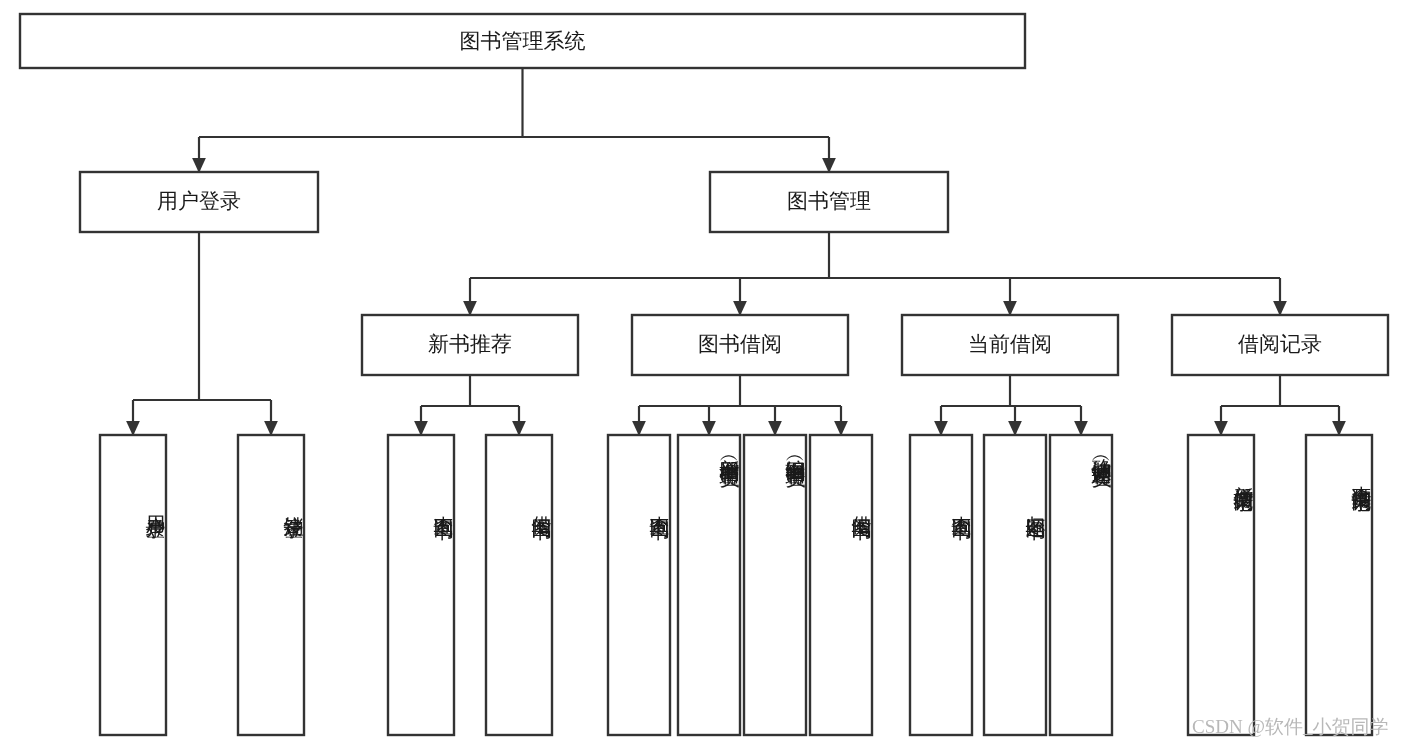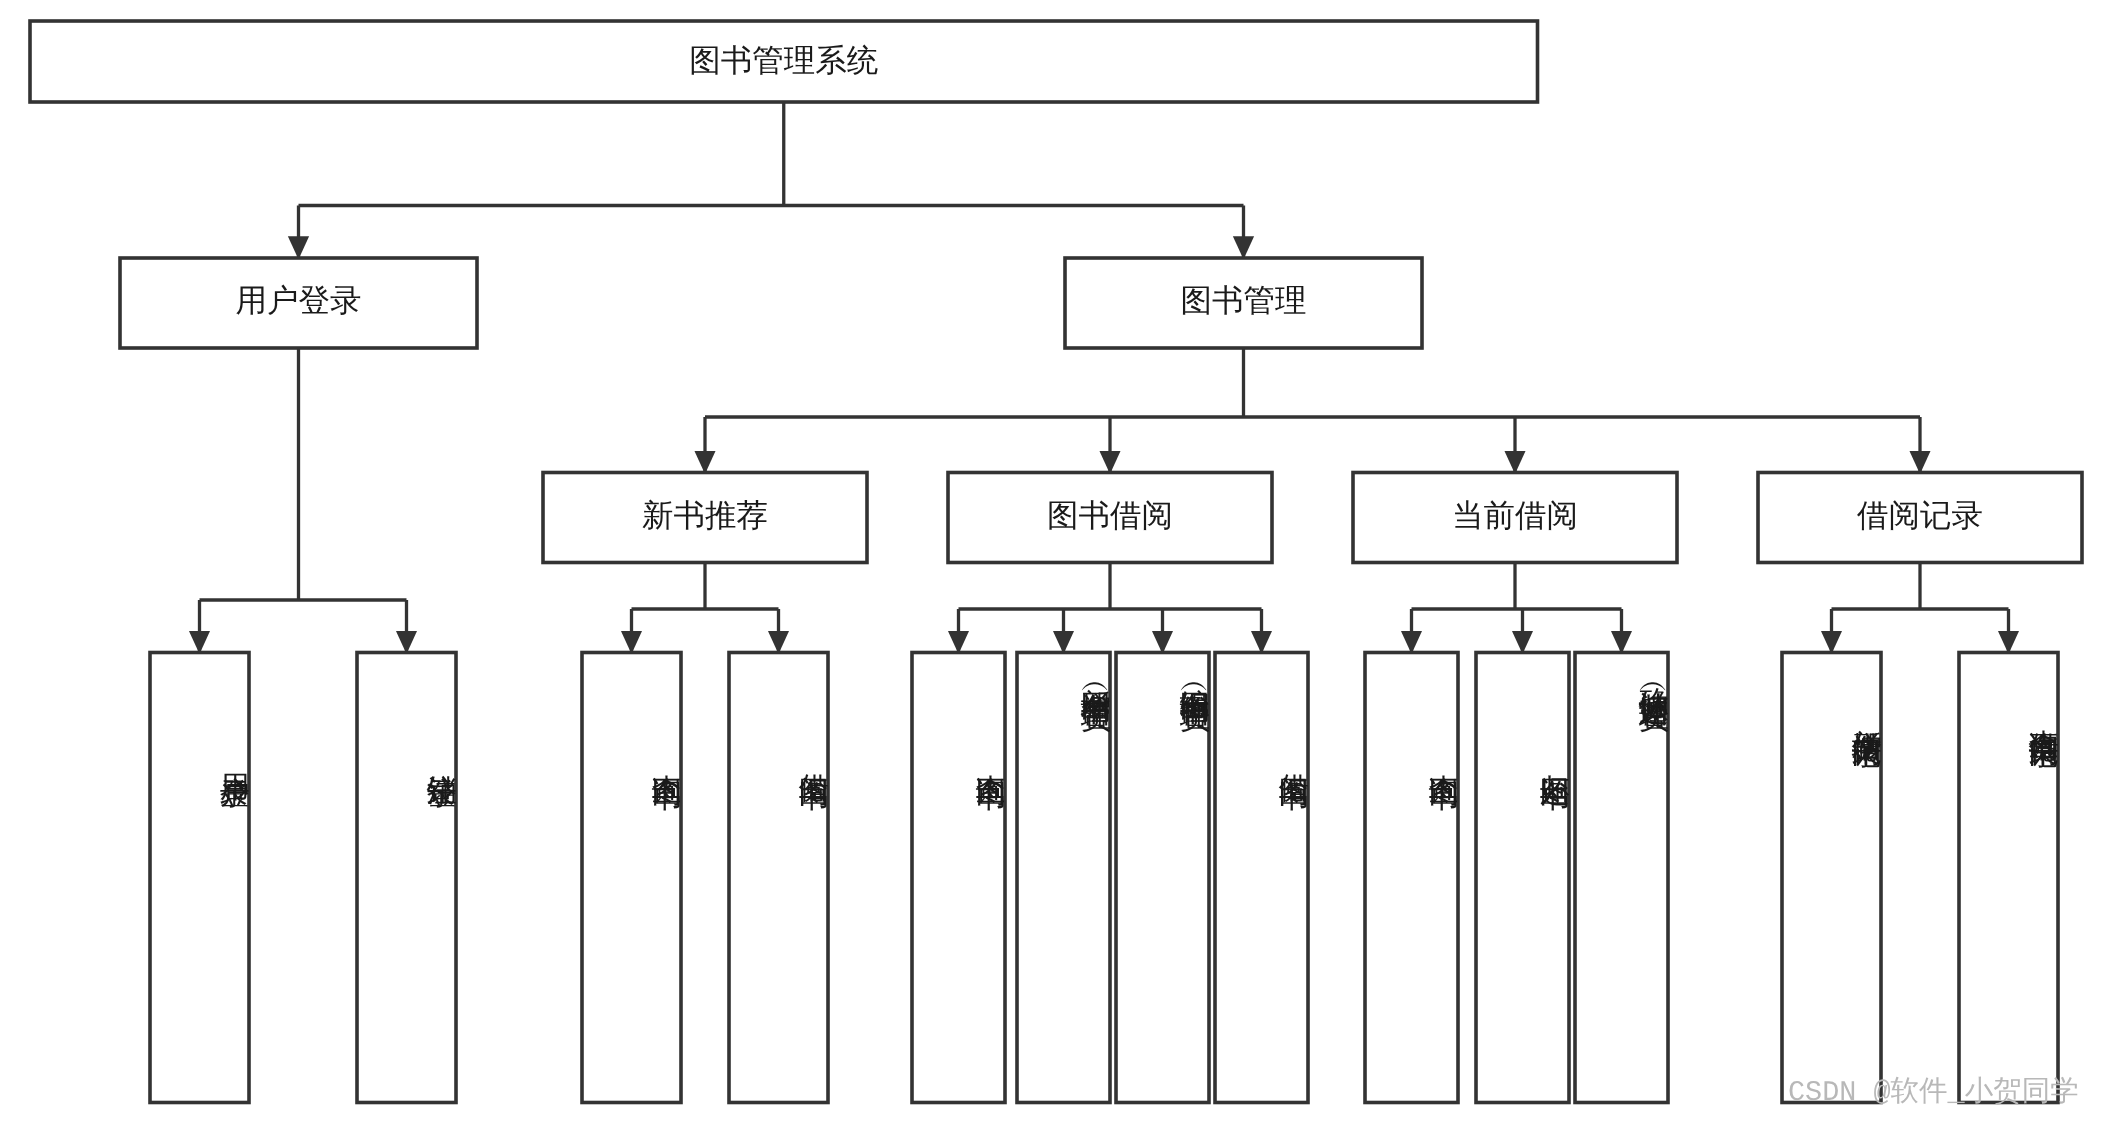--- a/index.html
+++ b/index.html
@@ -60,21 +60,21 @@
     writing-mode: vertical-rl;
     text-orientation: upright;
     letter-spacing: 1.5px;
     white-space: nowrap;
     text-align: center;
     pointer-events: none;
     user-select: none;
   }
   .watermark {
     position: absolute;
-    font-family: Liberation Mono, monospace;
+    font-family: Liberation Serif, serif;
     font-size: 19px;
     color: #b8b8b8;
     white-space: nowrap;
     user-select: none;
   }
 </style>
 </head>
 <body>
 
 <div id="diagram-root">

